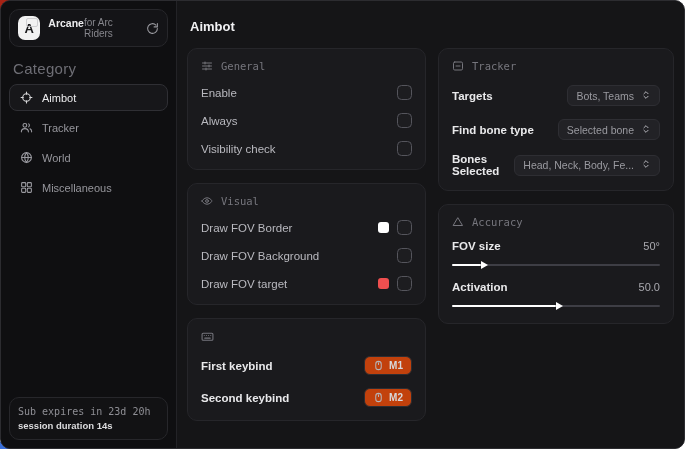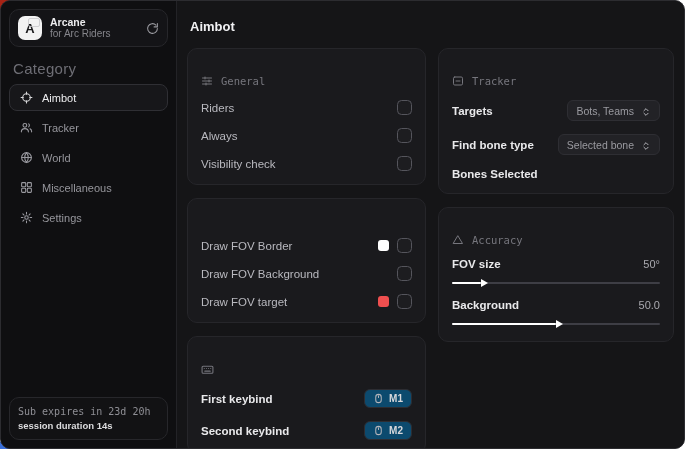--- a/index.html
+++ b/index.html
@@ -9,21 +9,21 @@
   .corner-dot.red { width:30px; height:30px; left:-10px; top:-10px; background:#a82315; }
   .corner-dot.blue { width:14px; height:14px; left:-4px; top:441px; background:#3a6fd8; }
 
   .window { position:absolute; inset:0; z-index:1; display:flex; background:#141416; border:1px solid #2c2c30; border-radius:10px; overflow:hidden; }
 
   
   .sidebar { width:176px; flex:0 0 176px; background:#0f0f11; border-right:1px solid #232327; display:flex; flex-direction:column; padding:8px; }
   .app-card { display:flex; align-items:center; gap:8px; border:1px solid #27272b; background:#141417; border-radius:10px; padding:6px 8px; height:38px; }
   .logo { width:24px; height:24px; border-radius:7px; background:#f2f2f2; color:#1a1a1c; font-weight:bold; font-size:13px; display:flex; align-items:center; justify-content:center; position:relative; overflow:hidden; }
   .logo::after{ content:""; position:absolute; right:2px; top:2px; width:10px; height:7px; border:1px solid #c7c7c9; border-radius:2px; opacity:.8; }
-  .app-meta { display:flex; flex-direction:column; line-height:1.15; }
+  .app-meta { display:flex; line-height:1.15; }
   .app-name { font-size:10.5px; font-weight:bold; color:#ececee; }
   .app-sub { font-size:10px; color:#86868c; }
   .refresh-btn { margin-left:auto; color:#9a9aa0; display:flex; cursor:pointer; }
 
   .category-label { margin:13px 4px 7px 4px; font-size:15px; color:#6e6e75; letter-spacing:.3px; }
 
   .nav { display:flex; flex-direction:column; gap:3px; }
   .nav-item { display:flex; align-items:center; gap:9px; height:27px; padding:0 10px; border-radius:8px; font-size:11px; color:#96969c; border:1px solid transparent; cursor:pointer; }
   .nav-item.active { border-color:#2f2f34; background:#17171a; color:#ededef; }
   .nav-item .ico { display:flex; color:#9a9aa0; }
@@ -33,36 +33,36 @@
   .sub-line { font-family:"DejaVu Sans Mono", monospace; font-size:10px; color:#8f8f95; white-space:nowrap; }
   .sess-line { margin-top:3px; font-size:9.5px; font-weight:bold; color:#dcdcde; }
 
   
   .main { flex:1; background:#151517; padding:12px 10px 0 10px; }
   .main-title { font-size:13px; font-weight:bold; color:#f2f2f4; margin:6px 0 14px 3px; }
   .columns { display:flex; gap:12px; align-items:flex-start; }
   .col-left { width:239px; flex:0 0 239px; display:flex; flex-direction:column; gap:13px; }
   .col-right { flex:1; display:flex; flex-direction:column; gap:13px; }
 
-  .card { background:#1a1a1d; border:1px solid #26262a; border-radius:10px; padding:26px 13px 13px 13px; }
+  .card { background:#1a1a1d; border:1px solid #26262a; border-radius:10px; padding:11px 13px 13px 13px; }
   .card-title { display:flex; align-items:center; gap:8px; font-family:"DejaVu Sans Mono", monospace; font-size:10.5px; color:#76767d; }
   .card-title .ico { display:flex; color:#76767d; }
 
   .row { display:flex; align-items:center; justify-content:space-between; margin-top:13px; }
   .row-label { font-size:11.5px; color:#b9b9bf; }
   .row-label.bright { color:#e9e9eb; font-weight:bold; }
   .row-right { display:flex; align-items:center; gap:8px; }
 
   .checkbox { width:15px; height:15px; border:1.5px solid #55555c; border-radius:4.5px; background:#1d1d20; cursor:pointer; }
   .swatch { width:11px; height:11px; border-radius:3px; cursor:pointer; }
 
-  .keybind-pill { display:flex; align-items:center; gap:5px; background:#0c4a6e; border:1px solid #2d2d32; border-radius:6px; padding:3px 8px; color:#d8d8db; font-size:10px; font-weight:bold; cursor:pointer; }
+  .keybind-pill { display:flex; align-items:center; gap:5px; background:#c2410c; border:1px solid #2d2d32; border-radius:6px; padding:3px 8px; color:#d8d8db; font-size:10px; font-weight:bold; cursor:pointer; }
   .keybind-pill .ico { display:flex; color:#b5b5ba; }
 
-  .dropdown { display:flex; align-items:flex-end; gap:7px; background:#222226; border:1px solid #2e2e33; border-radius:6px; padding:3.5px 8px; color:#9a9aa0; font-size:10.5px; cursor:pointer; max-width:150px; }
+  .dropdown { display:flex; align-items:flex-start; gap:7px; background:#222226; border:1px solid #2e2e33; border-radius:6px; padding:3.5px 8px; color:#9a9aa0; font-size:10.5px; cursor:pointer; max-width:150px; }
   .dropdown .dd-text { white-space:nowrap; overflow:hidden; }
   .dropdown .ico { display:flex; color:#b2b2b8; flex:0 0 auto; }
 
   .acc-group { margin-top:12px; }
   .acc-head { display:flex; align-items:center; justify-content:space-between; }
   .acc-value { font-size:11px; color:#a9a9af; }
   .slider { position:relative; margin-top:9px; height:8px; cursor:pointer; }
   .slider-track { position:absolute; top:3px; left:0; right:0; height:2px; background:#3e3e45; border-radius:2px; }
   .slider-fill { position:absolute; top:3px; left:0; height:2px; background:#ffffff; border-radius:2px; }
   .slider-fill::after { content:""; position:absolute; right:-7px; top:-3px; width:0; height:0; border-top:4px solid transparent; border-bottom:4px solid transparent; border-left:7px solid #ffffff; }
@@ -128,29 +128,20 @@
           <span class="ico">
             <svg width="13" height="13" viewBox="0 0 24 24" fill="none" stroke="currentColor" stroke-width="2" stroke-linecap="round">
                 <rect x="3" y="3" width="7.5" height="7.5" rx="1.5"></rect>
                 <rect x="13.5" y="3" width="7.5" height="7.5" rx="1.5"></rect>
                 <rect x="3" y="13.5" width="7.5" height="7.5" rx="1.5"></rect>
                 <rect x="13.5" y="13.5" width="7.5" height="7.5" rx="1.5"></rect>
               </svg>
           </span>
           <span>Miscellaneous</span>
         </div>
-        <div class="nav-item">
-          <span class="ico">
-            <svg width="13" height="13" viewBox="0 0 24 24" fill="none" stroke="currentColor" stroke-width="2" stroke-linecap="round">
-                <circle cx="12" cy="12" r="3.2"></circle>
-                <path d="M12 2.5v3M12 18.5v3M2.5 12h3M18.5 12h3M5.3 5.3l2.1 2.1M16.6 16.6l2.1 2.1M18.7 5.3l-2.1 2.1M7.4 16.6l-2.1 2.1"></path>
-              </svg>
-          </span>
-          <span>Settings</span>
-        </div>
       </div>
 
       <div class="sidebar-footer">
         <div class="sub-line">Sub expires in 23d 20h</div>
         <div class="sess-line">session duration 14s</div>
       </div>
     </div>
 
     <div class="main">
       <div class="main-title">Aimbot</div>
@@ -163,34 +154,43 @@
             <div class="card-title">
               <span class="ico">
                 <svg width="12" height="12" viewBox="0 0 24 24" fill="none" stroke="currentColor" stroke-width="2" stroke-linecap="round">
                     <path d="M3 6h18M3 12h18M3 18h18"></path>
                     <path d="M8 4v4M16 10v4M10 16v4"></path>
                   </svg>
               </span>
               <span>General</span>
             </div>
             <div class="row">
-              <span class="row-label">Riders</span>
+              <span class="row-label">Enable</span>
               <span class="checkbox"></span>
             </div>
             <div class="row">
               <span class="row-label">Always</span>
               <span class="checkbox"></span>
             </div>
             <div class="row">
               <span class="row-label">Visibility check</span>
               <span class="checkbox"></span>
             </div>
           </div>
 
           <div class="card">
+            <div class="card-title">
+              <span class="ico">
+                <svg width="12" height="12" viewBox="0 0 24 24" fill="none" stroke="currentColor" stroke-width="2" stroke-linecap="round" stroke-linejoin="round">
+                    <path d="M2 12s3.5-6.5 10-6.5S22 12 22 12s-3.5 6.5-10 6.5S2 12 2 12z"></path>
+                    <circle cx="12" cy="12" r="2.8"></circle>
+                  </svg>
+              </span>
+              <span>Visual</span>
+            </div>
             <div class="row">
               <span class="row-label">Draw FOV Border</span>
               <span class="row-right">
                 <span class="swatch" style="background: rgb(255, 255, 255);"></span>
                 <span class="checkbox"></span>
               </span>
             </div>
             <div class="row">
               <span class="row-label">Draw FOV Background</span>
               <span class="row-right">
@@ -273,20 +273,29 @@
                 <span class="ico">
                   <svg width="10" height="10" viewBox="0 0 24 24" fill="none" stroke="currentColor" stroke-width="2.4" stroke-linecap="round" stroke-linejoin="round">
                       <path d="m7 15 5 5 5-5"></path>
                       <path d="m7 9 5-5 5 5"></path>
                     </svg>
                 </span>
               </span>
             </div>
             <div class="row">
               <span class="row-label bright">Bones Selected</span>
+              <span class="dropdown">
+                <span class="dd-text">Head, Neck, Body, Fe...</span>
+                <span class="ico">
+                  <svg width="10" height="10" viewBox="0 0 24 24" fill="none" stroke="currentColor" stroke-width="2.4" stroke-linecap="round" stroke-linejoin="round">
+                      <path d="m7 15 5 5 5-5"></path>
+                      <path d="m7 9 5-5 5 5"></path>
+                    </svg>
+                </span>
+              </span>
             </div>
           </div>
 
           <div class="card">
             <div class="card-title">
               <span class="ico">
                 <svg width="12" height="12" viewBox="0 0 24 24" fill="none" stroke="currentColor" stroke-width="2" stroke-linecap="round" stroke-linejoin="round">
                     <path d="M12 4 21 19H3z"></path>
                   </svg>
               </span>
@@ -299,21 +308,21 @@
                 <span class="acc-value">50°</span>
               </div>
               <div class="slider">
                 <div class="slider-track"></div>
                 <div class="slider-fill" style="width: 14%;"></div>
               </div>
             </div>
 
             <div class="acc-group">
               <div class="acc-head">
-                <span class="row-label bright">Background</span>
+                <span class="row-label bright">Activation</span>
                 <span class="acc-value">50.0</span>
               </div>
               <div class="slider">
                 <div class="slider-track"></div>
                 <div class="slider-fill" style="width: 50%;"></div>
               </div>
             </div>
 
           </div>
 

